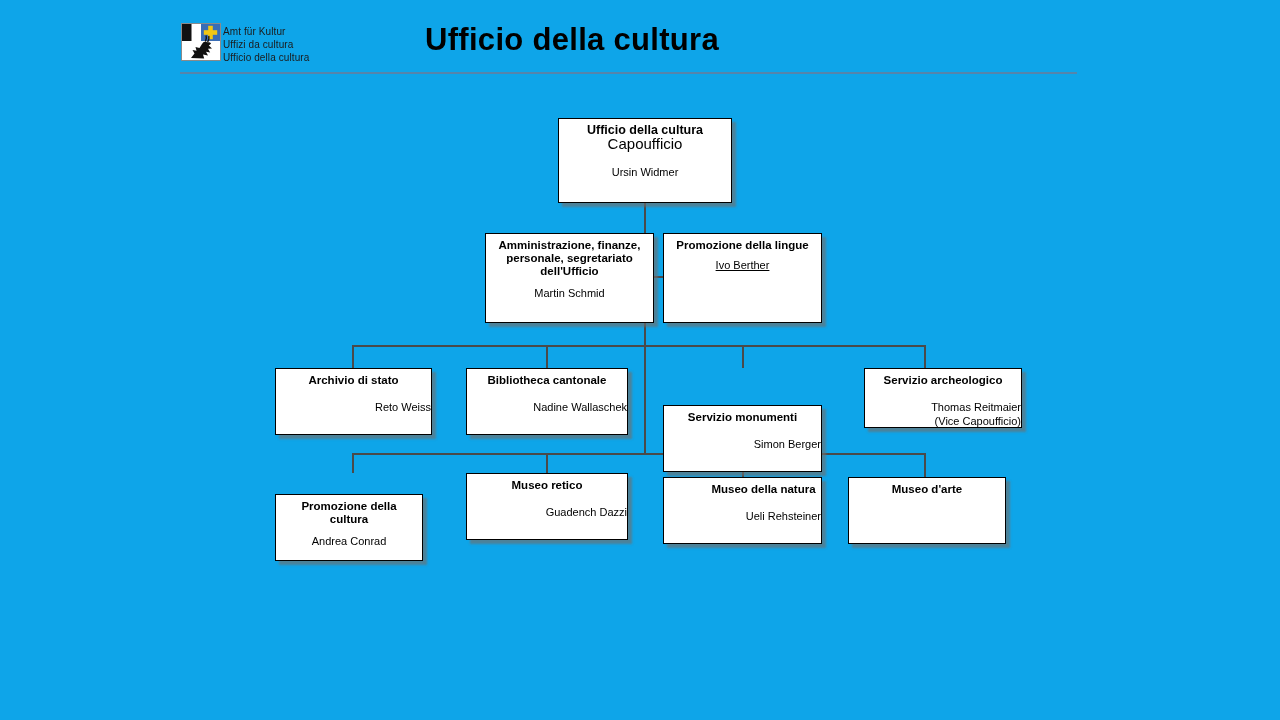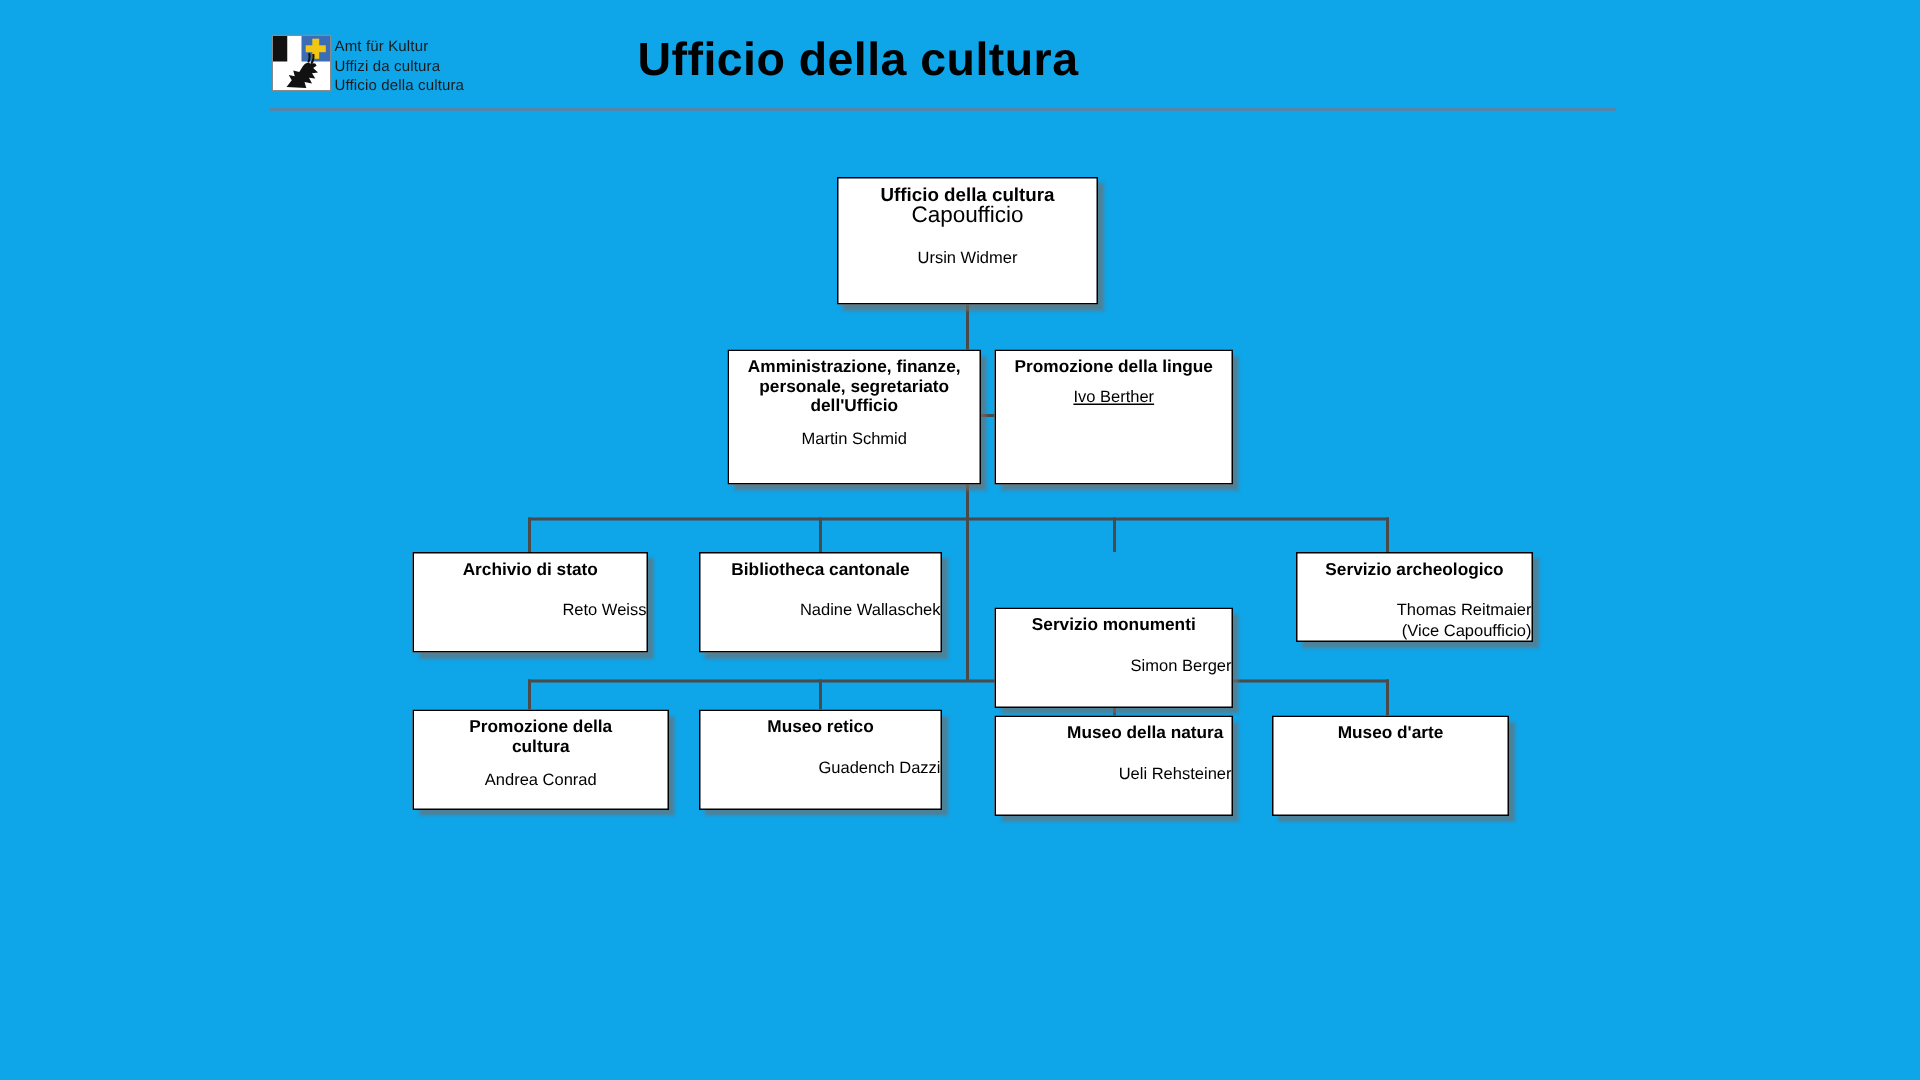--- a/index.html
+++ b/index.html
@@ -154,21 +154,21 @@
   </div>
 
   <div class="node" style="left:848px; top:368px; width:158px; height:60px;margin-left:16px;">
     <div class="node-title">Servizio archeologico</div>
     <div class="names gap-md">
       <div>Thomas Reitmaier</div>
       <div>(Vice Capoufficio)</div>
     </div>
   </div>
 
-  <div class="node" style="left:275px; top:473px; width:171px; height:67px;text-align:center;">
+  <div class="node" style="left:275px; top:494px; width:148px; height:67px;text-align:center;">
     <div class="node-title narrow">Promozione della cultura</div>
     <div class="names gap-sm">Andrea Conrad</div>
   </div>
 
   <div class="node" style="left:466px; top:473px; width:162px; height:67px;">
     <div class="node-title">Museo retico</div>
     <div class="names gap-md">Guadench Dazzi</div>
   </div>
 
   <div class="node" style="left:663px; top:477px; width:159px; height:67px;padding-left:42px;">

